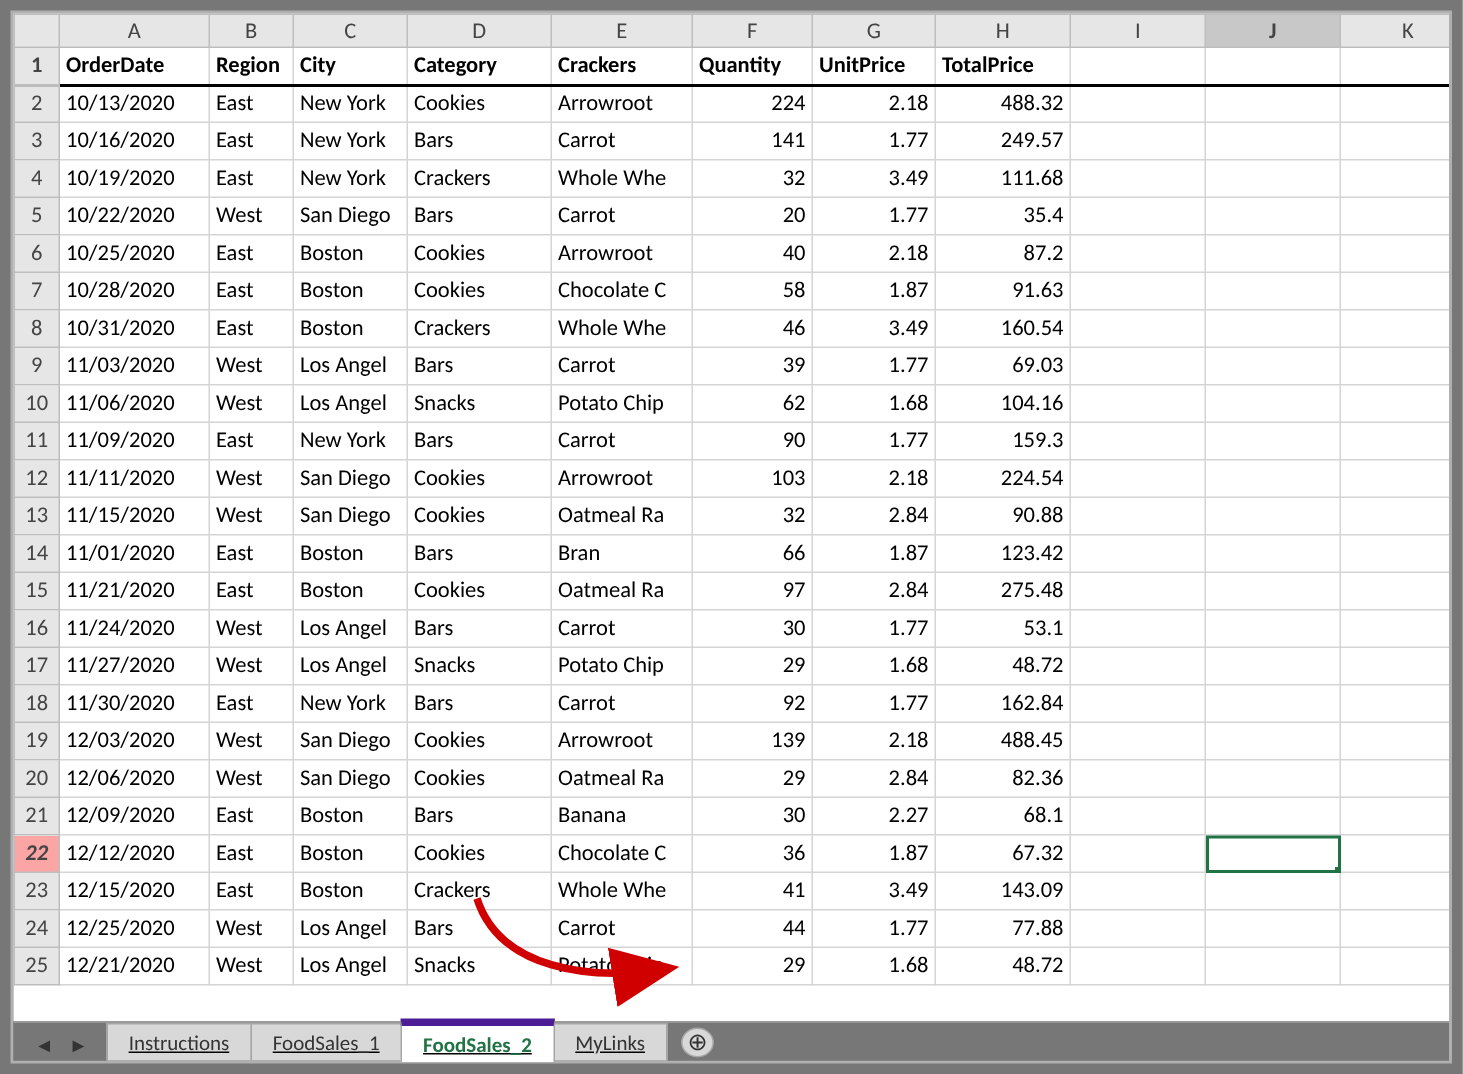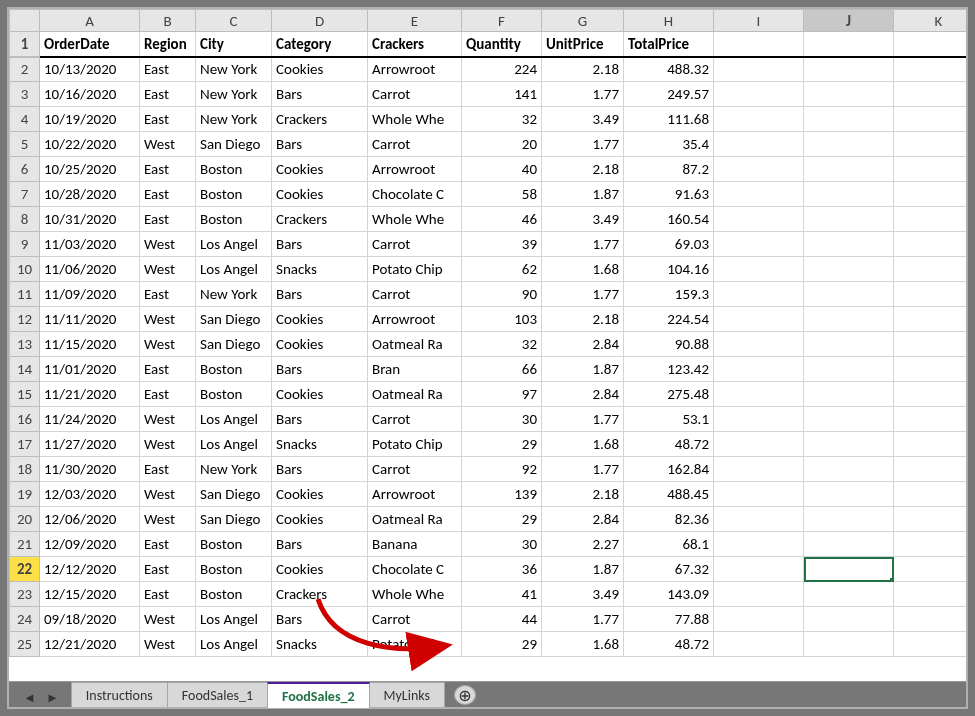--- a/index.html
+++ b/index.html
@@ -50,22 +50,23 @@
   }
   .sheet td.rowhdr {
     background: #e6e6e6;
     color: #444;
     text-align: center;
     border-color: #bdbdbd;
     width: 30px;
     min-width:30px;
   }
   .sheet td.rowhdr.sel {
-    background: #fde047;
+    background: #fca5a5;
     font-weight: 600;
+    font-style: italic;
   }
   .sheet .colhdr td.sel {
     background: #c8c8c8;
     font-weight: 600;
   }
   .sheet td.num { text-align: right; }
   .hdr-row td {
     font-weight: 700;
     border-bottom: 2px solid #000;
   }
@@ -112,37 +113,37 @@
     gap: 2px;
     padding: 0 8px 2px 6px;
   }
   .nav-btn {
     color: #333;
     font-size: 13px;
     padding: 0 4px;
     cursor: pointer;
     user-select: none;
   }
-  .tabs { display: flex; align-items: flex-end; }
+  .tabs { display: flex; align-items: flex-end; text-decoration: underline; }
   .tab {
     padding: 4px 14px 3px;
     background: #d8d8d8;
     border: 1px solid #a5a5a5;
     border-bottom: none;
     margin-right: -1px;
     font-size: 14px;
     color: #333;
     cursor: pointer;
     user-select: none;
     position: relative;
     bottom: 0;
   }
   .tab.active {
     background: #fff;
-    border-top: 2px solid #4c1d95;
+    border-top: 5px solid #4c1d95;
     color: #217346;
     font-weight: 700;
     z-index: 2;
     bottom: -1px;
   }
   .newtab {
     padding: 3px 10px;
     margin-left: 10px;
     color: #333;
     font-size: 16px;
@@ -516,21 +517,21 @@
             <td>Whole Whe</td>
             <td class="num">41</td>
             <td class="num">3.49</td>
             <td class="num">143.09</td>
             <td></td>
             <td></td>
             <td></td>
           </tr>
           <tr>
             <td class="rowhdr">24</td>
-            <td>09/18/2020</td>
+            <td>12/25/2020</td>
             <td>West</td>
             <td>Los Angel</td>
             <td>Bars</td>
             <td>Carrot</td>
             <td class="num">44</td>
             <td class="num">1.77</td>
             <td class="num">77.88</td>
             <td></td>
             <td></td>
             <td></td>

